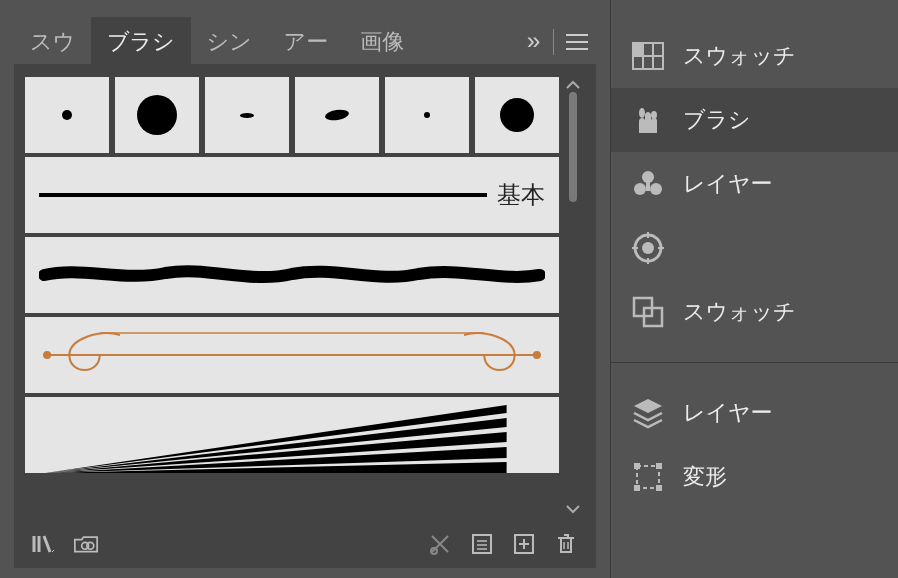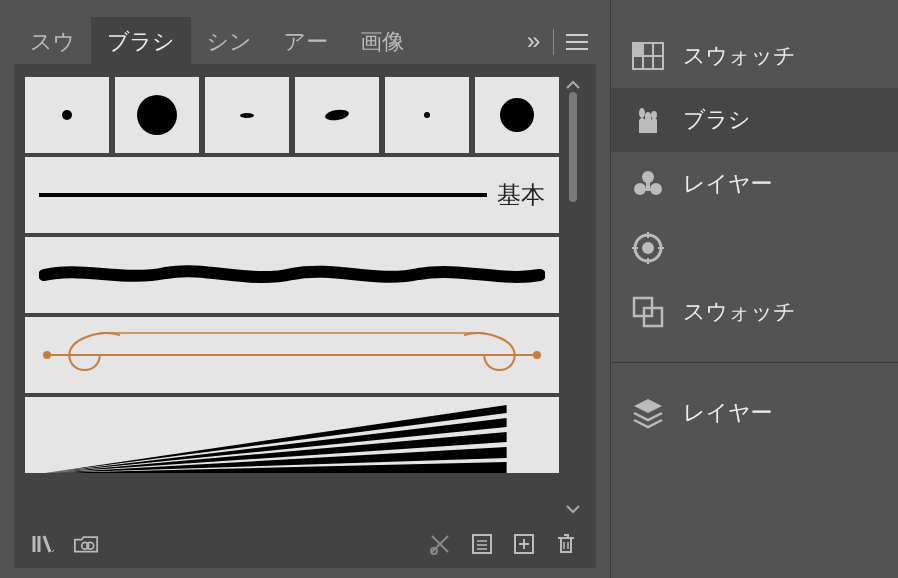--- a/index.html
+++ b/index.html
@@ -361,13 +361,25 @@
 
   <div class="side-item">
     <span class="side-icon">
       <svg width="34" height="34" viewBox="0 0 34 34">
           <path d="M17 3l14 7-14 7L3 10z" fill="#bbb"></path>
           <path d="M3 17l14 7 14-7M3 24l14 7 14-7" fill="none" stroke="#bbb" stroke-width="2.5"></path>
         </svg>
     </span>
     <span>レイヤー</span>
   </div>
+  <div class="side-item">
+    <span class="side-icon">
+      <svg width="34" height="34" viewBox="0 0 34 34">
+          <rect x="6" y="6" width="22" height="22" fill="none" stroke="#bbb" stroke-width="2" stroke-dasharray="4 3"></rect>
+          <rect x="3" y="3" width="6" height="6" fill="#bbb"></rect>
+          <rect x="25" y="3" width="6" height="6" fill="#bbb"></rect>
+          <rect x="3" y="25" width="6" height="6" fill="#bbb"></rect>
+          <rect x="25" y="25" width="6" height="6" fill="#bbb"></rect>
+        </svg>
+    </span>
+    <span>変形</span>
+  </div>
 </div>
 
 </body></html>

